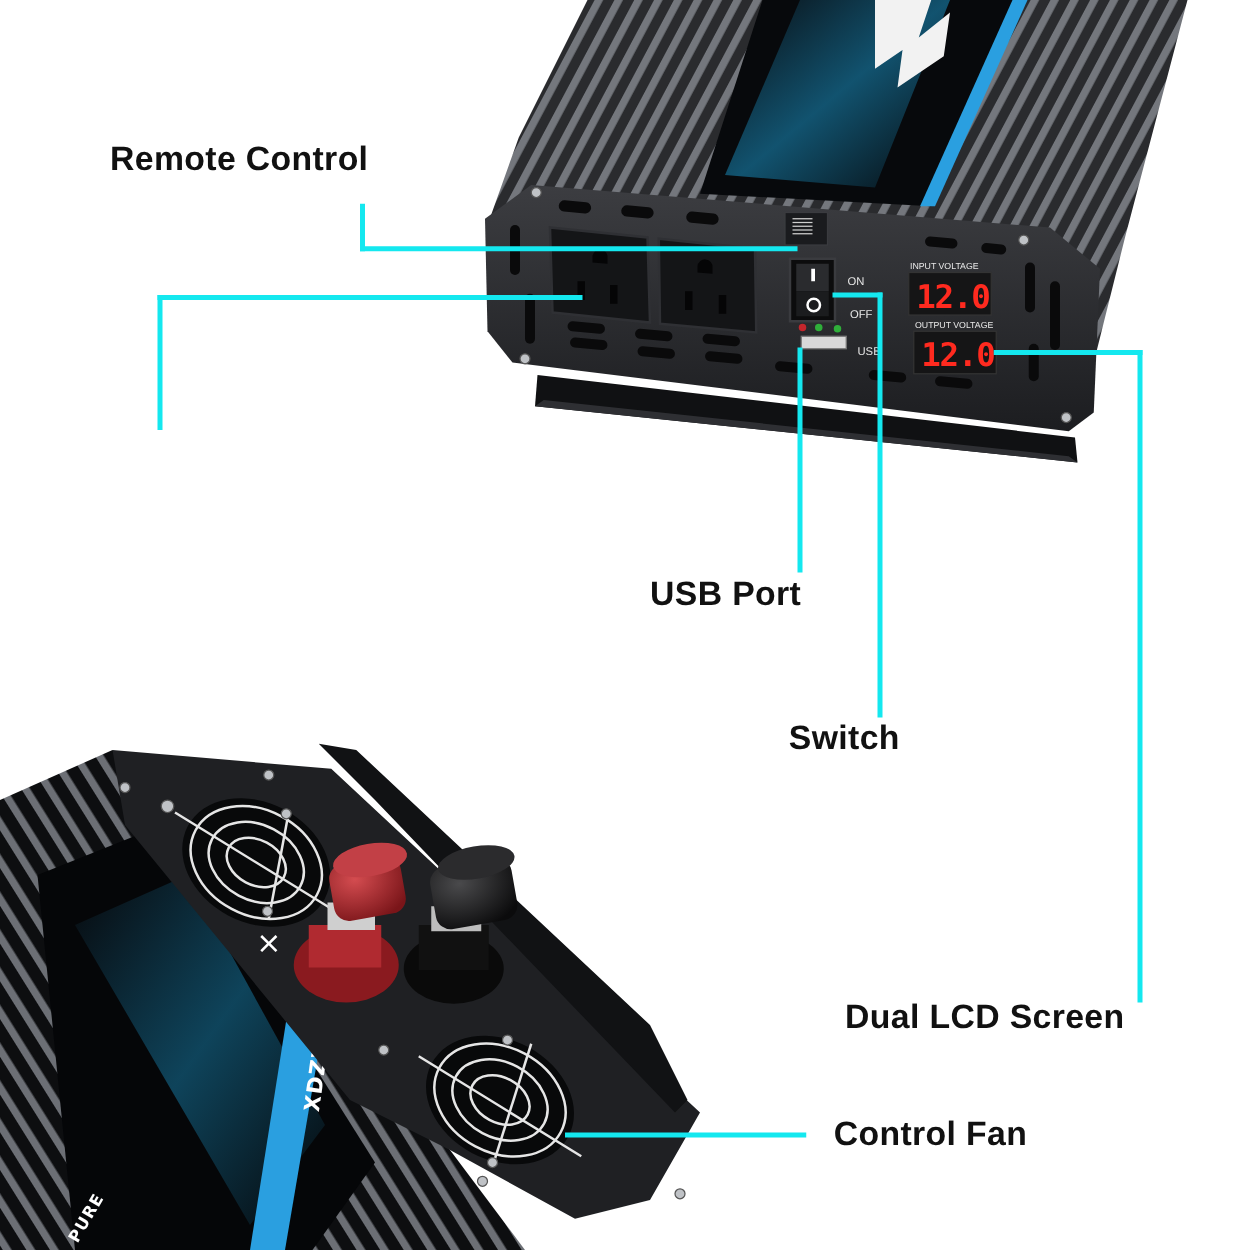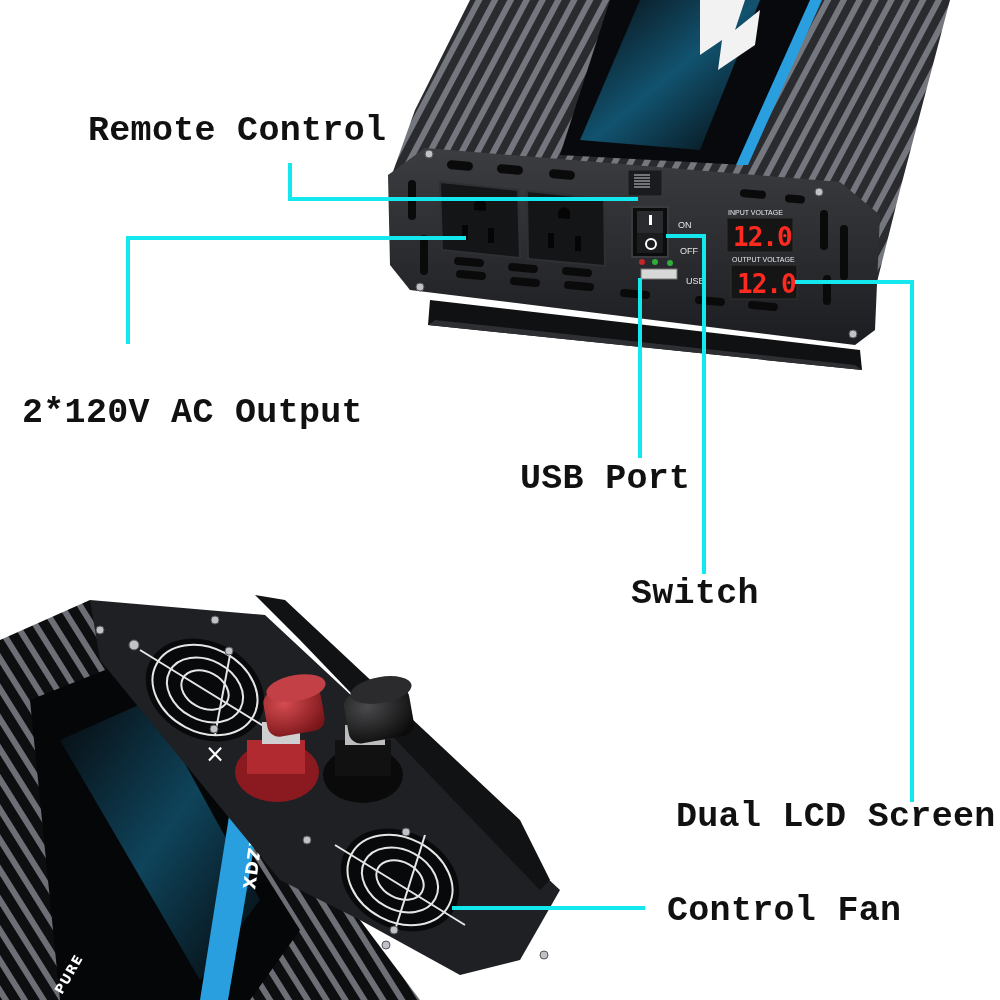--- a/index.html
+++ b/index.html
@@ -1,18 +1,18 @@
 <!DOCTYPE html>
 <html><head>
 <meta charset="utf-8">
 <style>
   html, body { margin: 0; padding: 0; background: #ffffff; }
   body { width: 1000px; height: 1000px; position: relative; overflow: hidden; font-family: "DejaVu Sans", sans-serif; }
   .stage { position: absolute; left: 0; top: 0; width: 1000px; height: 1000px; }
-  .label { position: absolute; color: #111; font-family: Liberation Mono, monospace; font-weight: 600; font-size: 35px; letter-spacing: 0.3px; white-space: nowrap; line-height: 1; text-align: center; }
+  .label { position: absolute; color: #111; font-family: Liberation Sans, sans-serif; font-weight: 600; font-size: 27px; letter-spacing: 0.3px; white-space: nowrap; line-height: 1; text-align: center; }
   .cl { position: absolute; background: #14e8ef; }
   svg { position: absolute; left: 0; top: 0; }
   .lcd-title { font-family: "Liberation Sans", sans-serif; font-size: 7px; fill: #e8e8e8; }
   .lcd-digits { font-family: "DejaVu Sans Mono", monospace; font-size: 26px; font-weight: bold; fill: #ff2a1f; letter-spacing: -1px; }
   .panel-text { font-family: "Liberation Sans", sans-serif; font-size: 9px; fill: #e6e6e6; }
   .brand { font-family: "DejaVu Sans", sans-serif; font-weight: bold; font-size: 17px; fill: #ffffff; letter-spacing: 1px; }
 </style>
 </head>
 <body>
 
@@ -222,18 +222,17 @@
 
   <div class="cl" style="left:666px;top:234px;width:40px;height:4px;"></div>
   <div class="cl" style="left:702px;top:234px;width:4px;height:340px;"></div>
 
   <div class="cl" style="left:795px;top:280px;width:119px;height:4px;"></div>
   <div class="cl" style="left:910px;top:280px;width:4px;height:522px;"></div>
 
   <div class="cl" style="left:452px;top:906px;width:193px;height:4px;"></div>
 
   <div class="label" style="left:88px;top:114px;">Remote Control</div>
-  <div class="label" style="left:22px;top:396px;">2*120V AC Output</div>
   <div class="label" style="left:520px;top:462px;">USB Port</div>
   <div class="label" style="left:631px;top:577px;">Switch</div>
   <div class="label" style="left:676px;top:800px;">Dual LCD Screen</div>
   <div class="label" style="left:667px;top:894px;">Control Fan</div>
 </div>
 
 </body></html>

